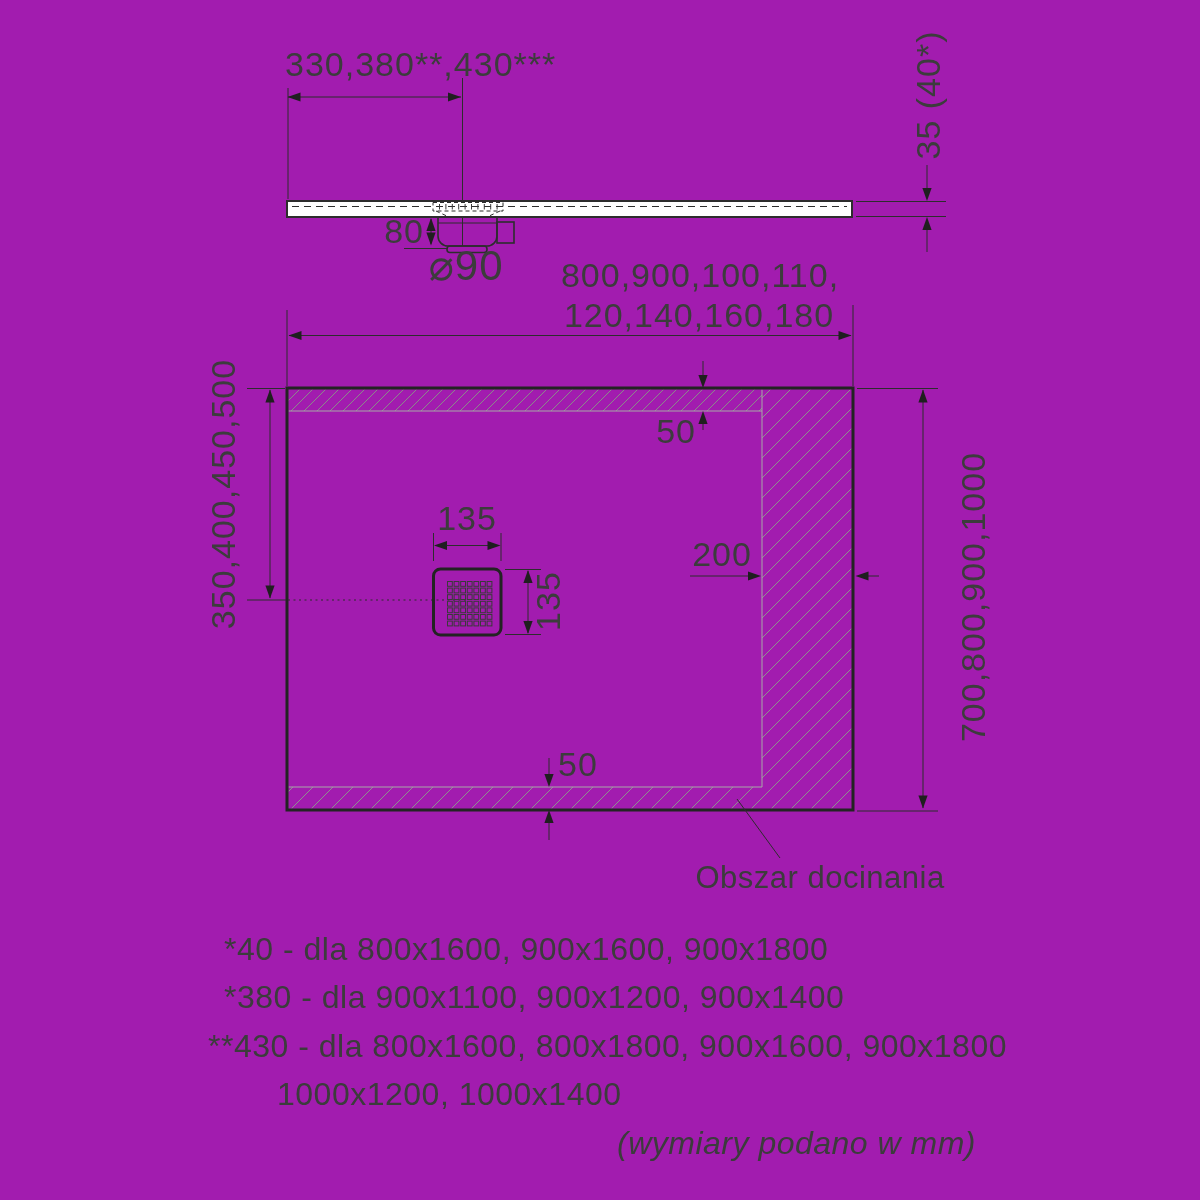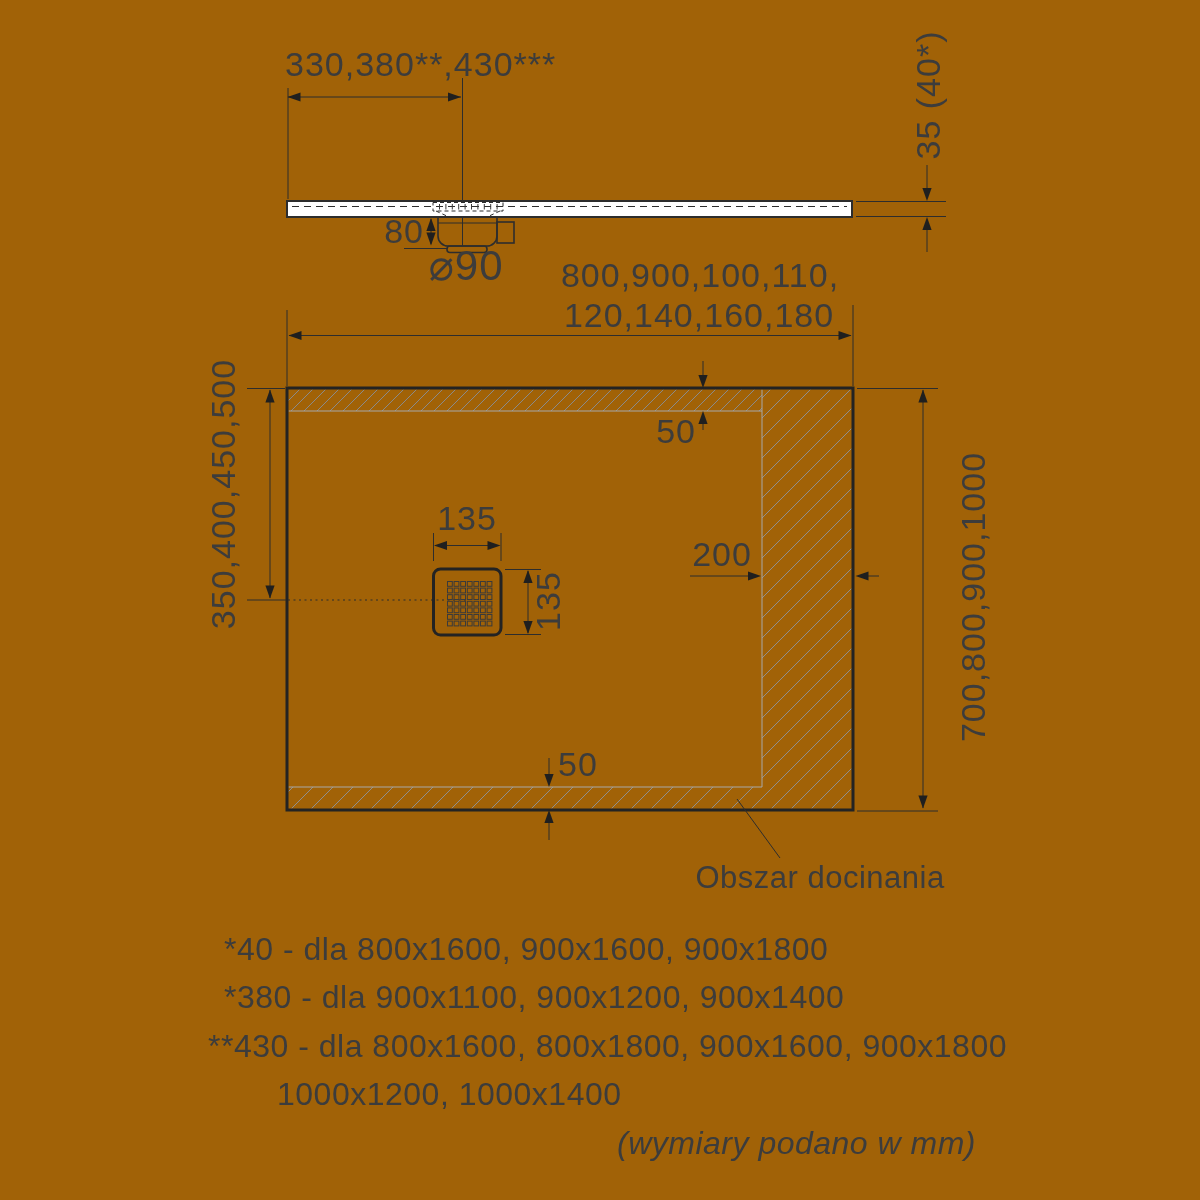--- a/index.html
+++ b/index.html
@@ -1,16 +1,16 @@
 <!DOCTYPE html>
 <html><head>
 <meta charset="utf-8">
 <style>
   html,body{margin:0;padding:0;background:#ffffff;}
-  .stage{position:relative;width:1200px;height:1200px;background:#a16207;overflow:hidden;
+  .stage{position:relative;width:1200px;height:1200px;background:#a21caf;overflow:hidden;
          font-family:"Liberation Sans","DejaVu Sans",sans-serif;}
   svg{display:block;}
   text{fill:#3c3c3c;font-family:"Liberation Sans","DejaVu Sans",sans-serif;}
   .dim{font-size:34px;letter-spacing:1px;}
   .dim-lg{font-size:42px;letter-spacing:1px;}
   .note{font-size:32px;letter-spacing:0.5px;}
   .footer{font-size:32px;font-style:italic;letter-spacing:0.5px;}
   .caption{font-size:31px;letter-spacing:0.5px;}
   .ln{stroke:#2d2d2d;stroke-width:1;fill:none;}
   .ln16{stroke:#2d2d2d;stroke-width:1.6;fill:none;}

